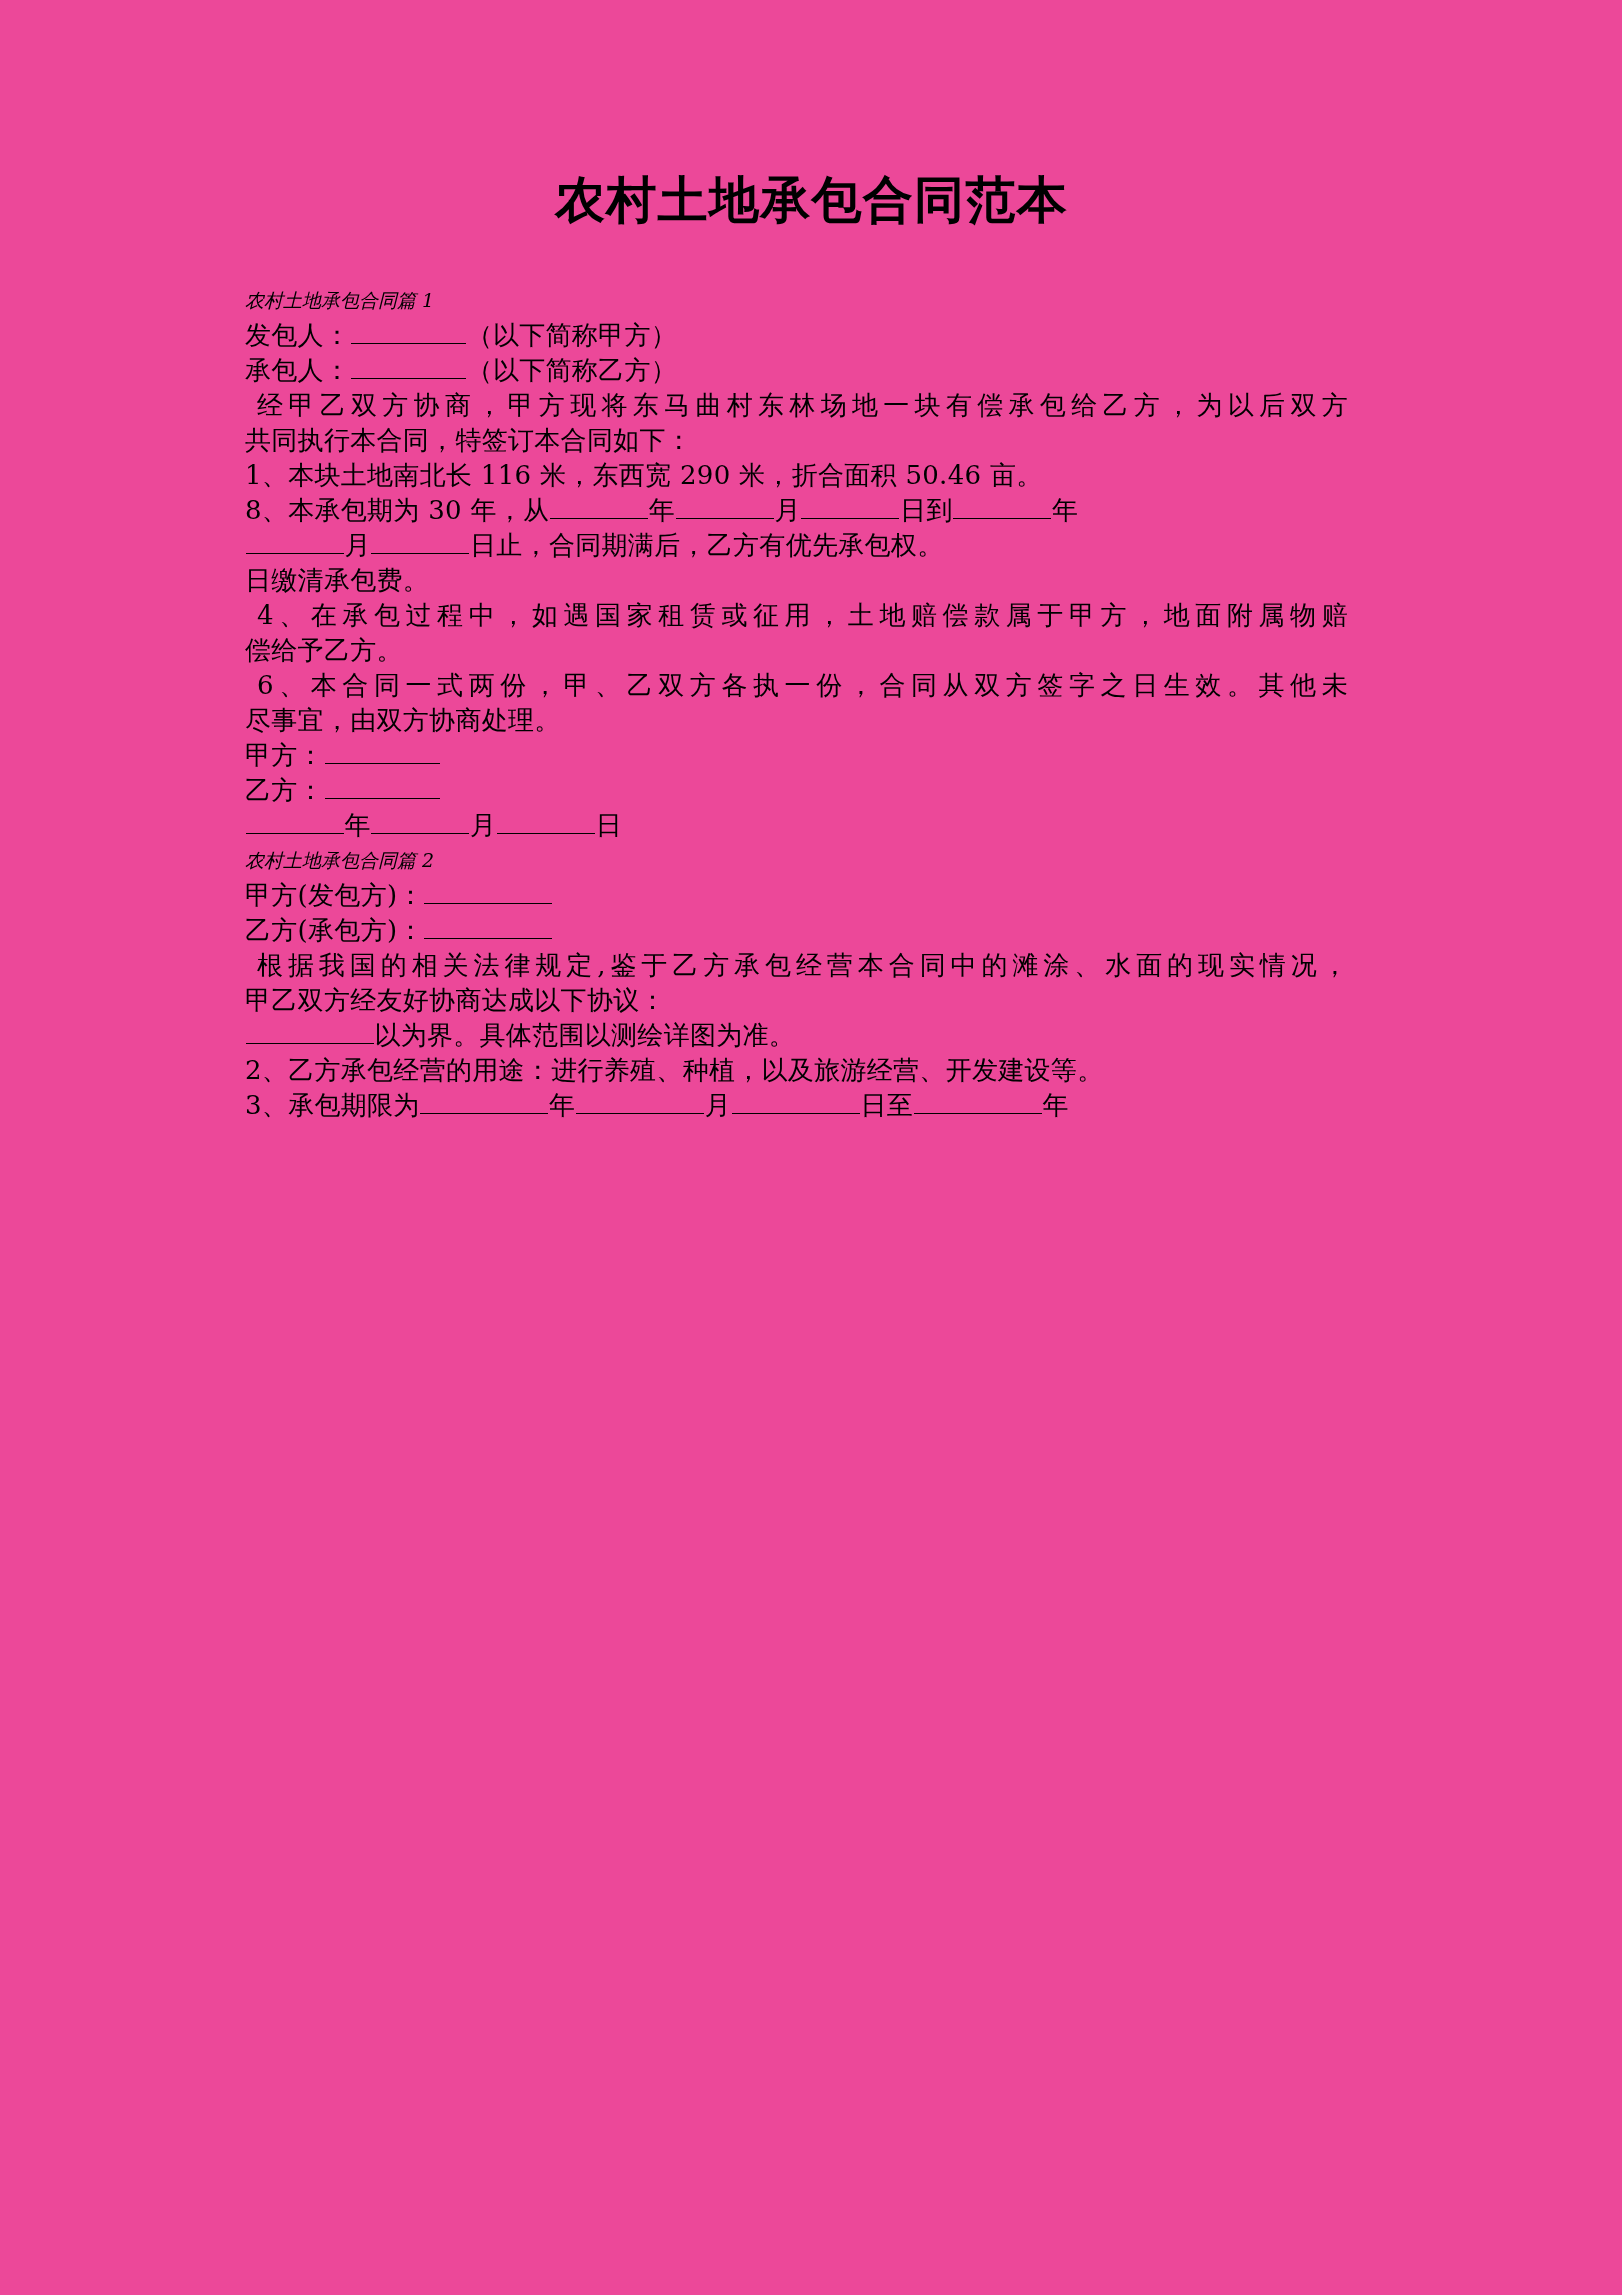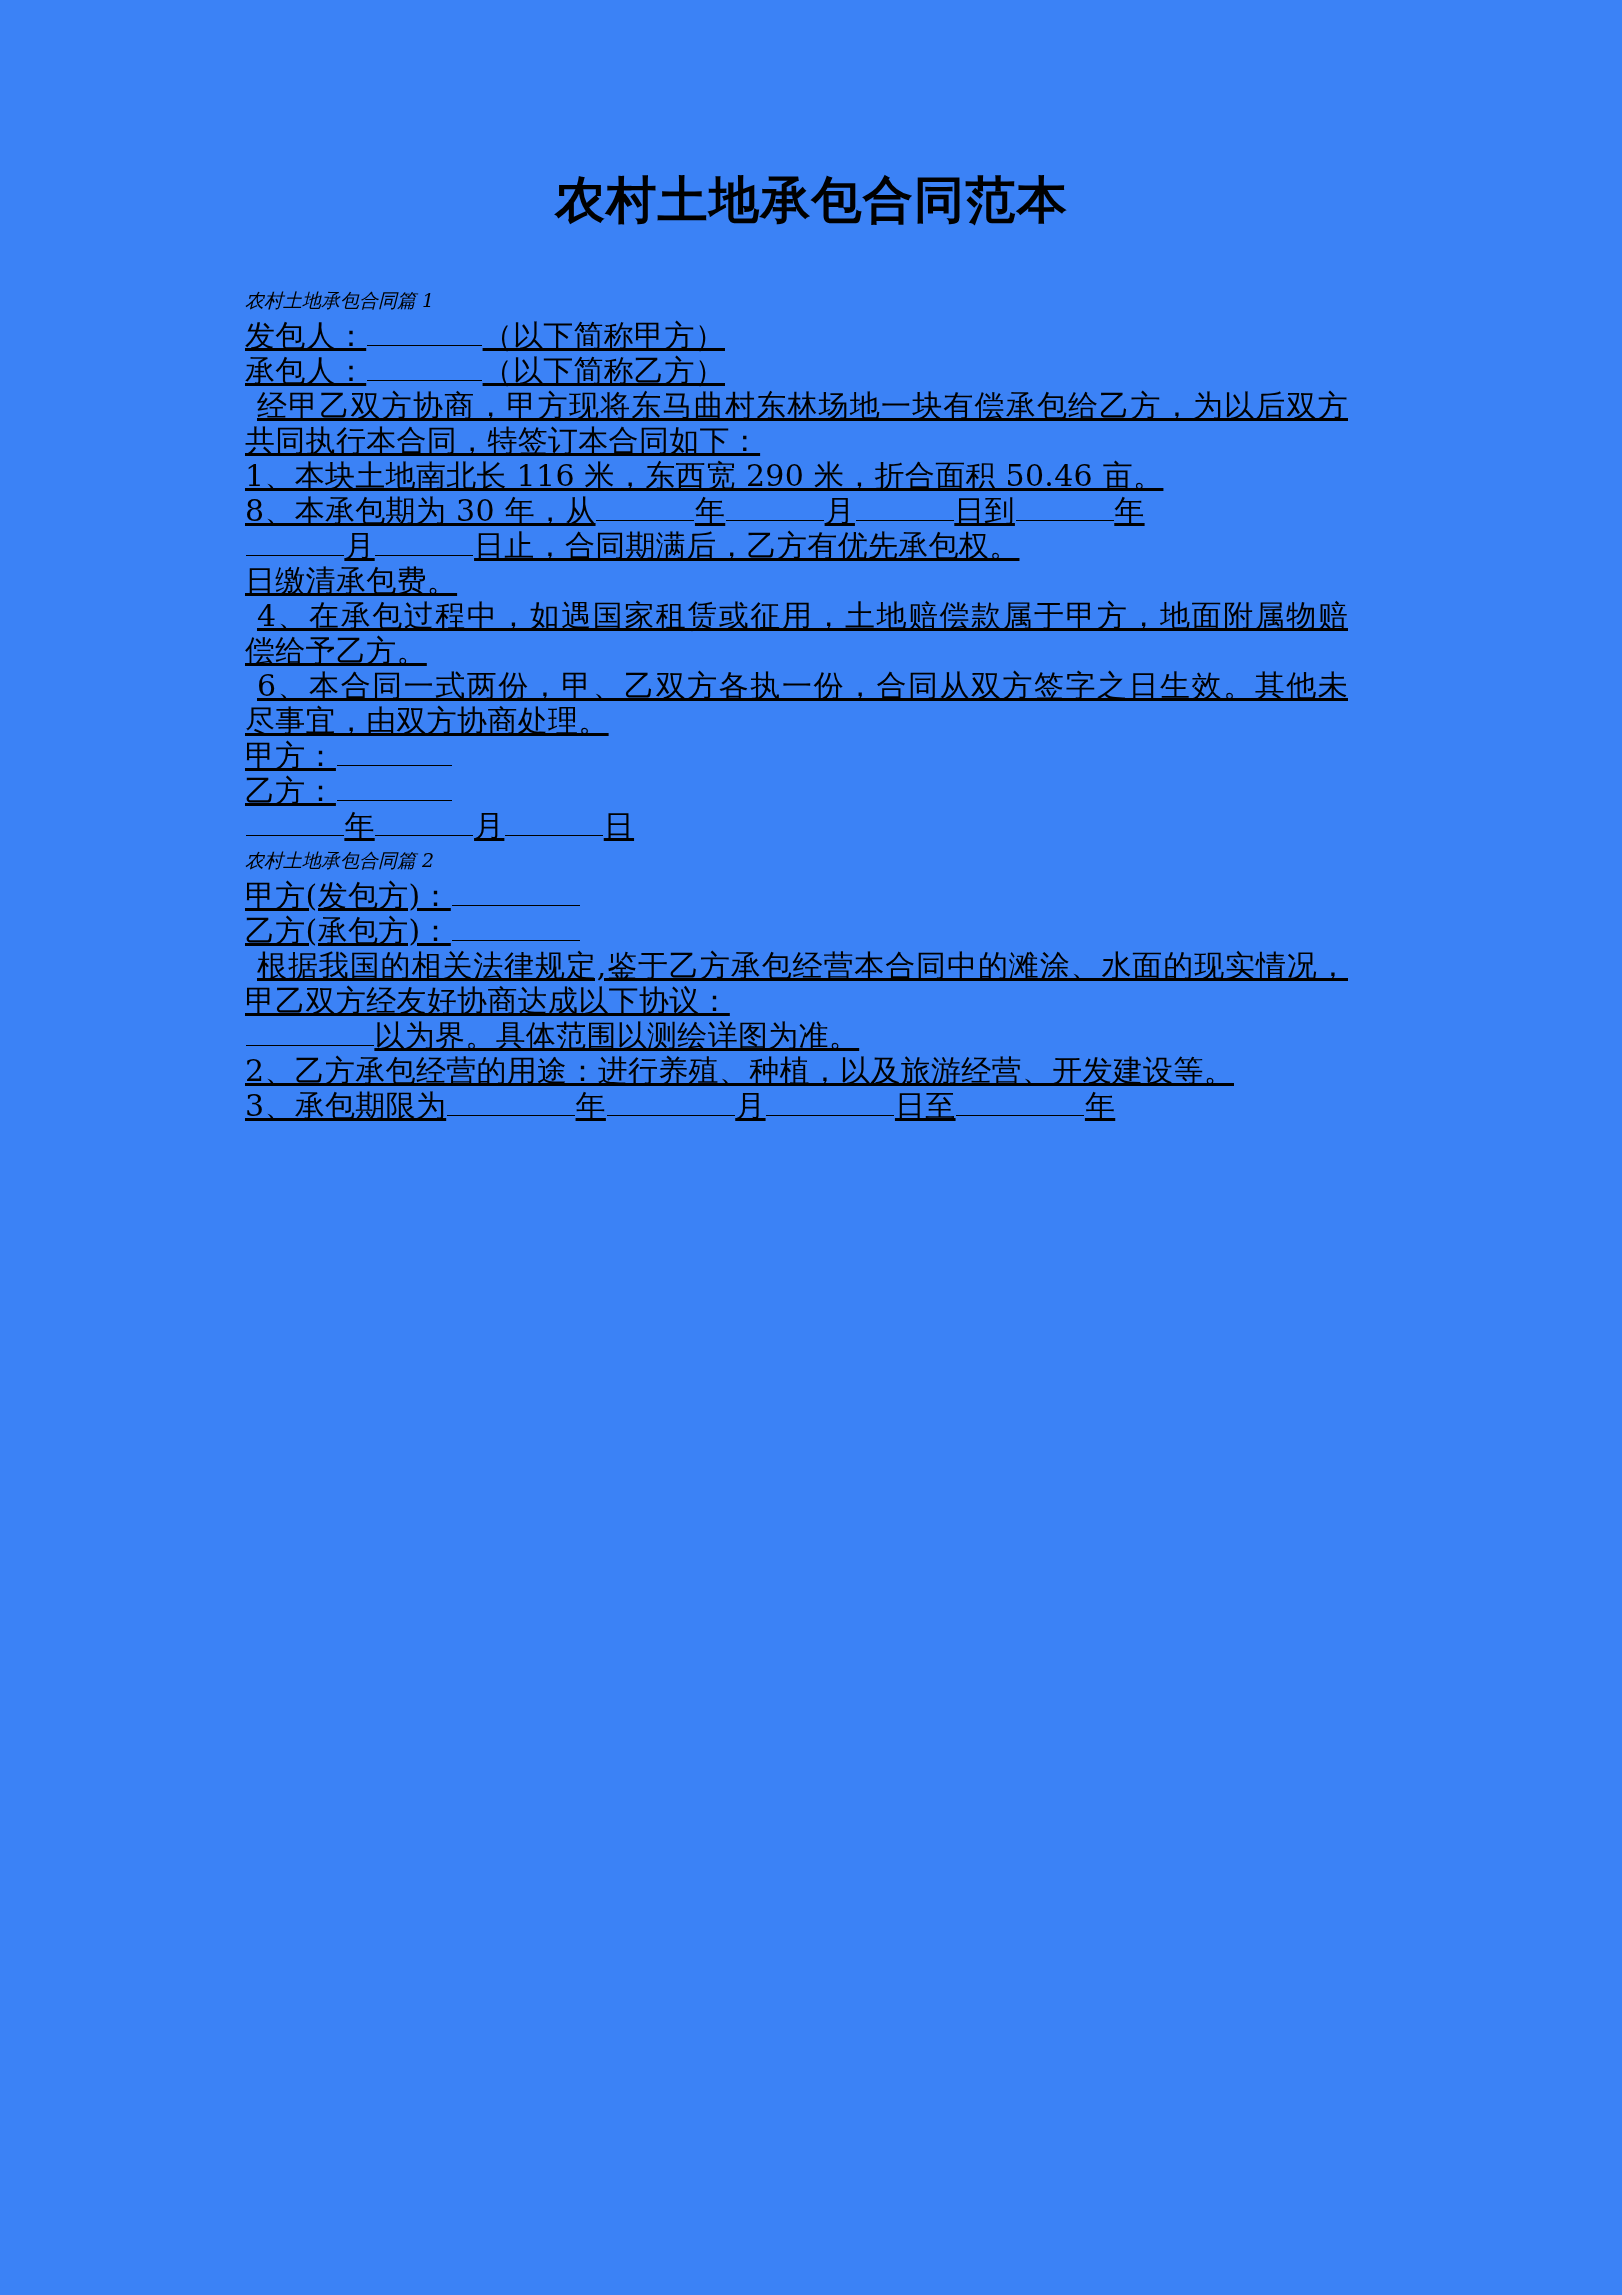--- a/index.html
+++ b/index.html
@@ -4,21 +4,21 @@
 <style>
   html, body {
     margin: 0;
     padding: 0;
     background: #ffffff;
   }
   .page {
     position: relative;
     width: 1623px;
     height: 2295px;
-    background: #3b82f6;
+    background: #ec4899;
     font-family: "DejaVu Serif", "Liberation Serif", serif;
     color: #000000;
     overflow: hidden;
     box-sizing: border-box;
   }
 
   
   .doc-title {
     position: absolute;
     top: 171px;
@@ -34,27 +34,26 @@
 
   
   .body-block {
     position: absolute;
     top: 283px;
     left: 245px;
     width: 1091px;
   }
 
   .line {
-    font-size: 30px;
+    font-size: 26px;
     line-height: 35px;
     height: 35px;
     white-space: nowrap;
     letter-spacing: 0.3px;
     text-align: left;
-    text-decoration: underline;
   }
   
   .line.justify {
     white-space: normal;
     text-align: justify;
     text-align-last: justify;
     width: 1091px;
     margin-left: 12px;
   }
 

